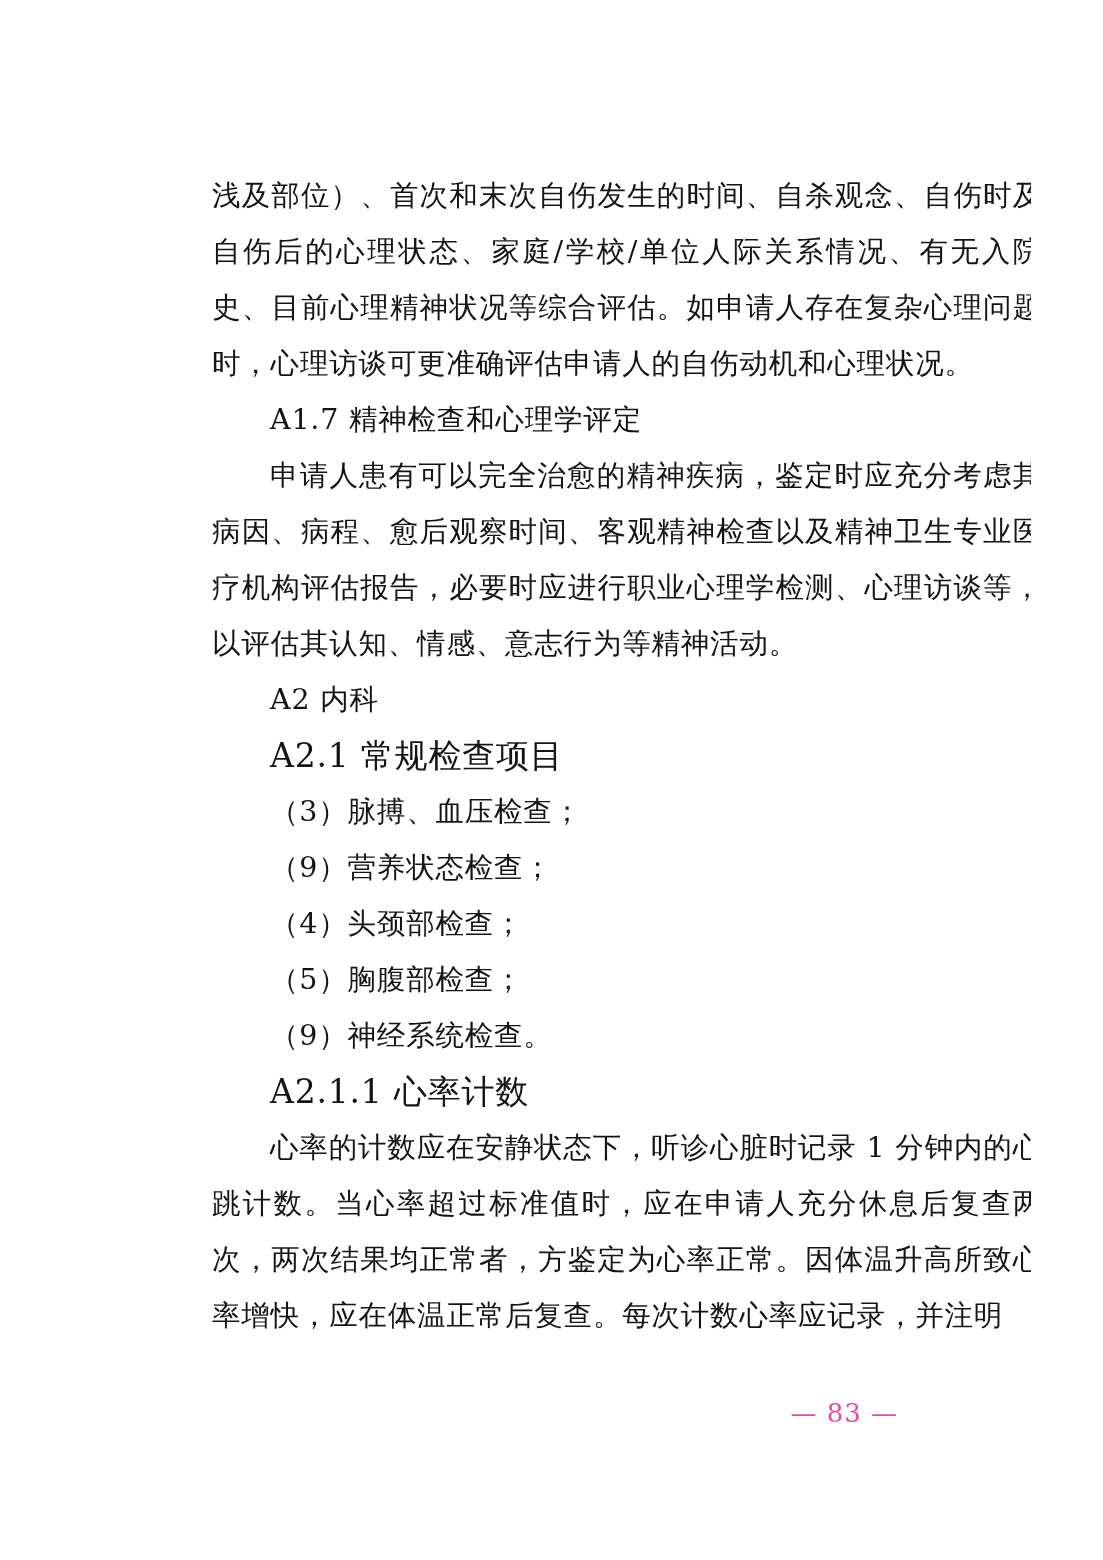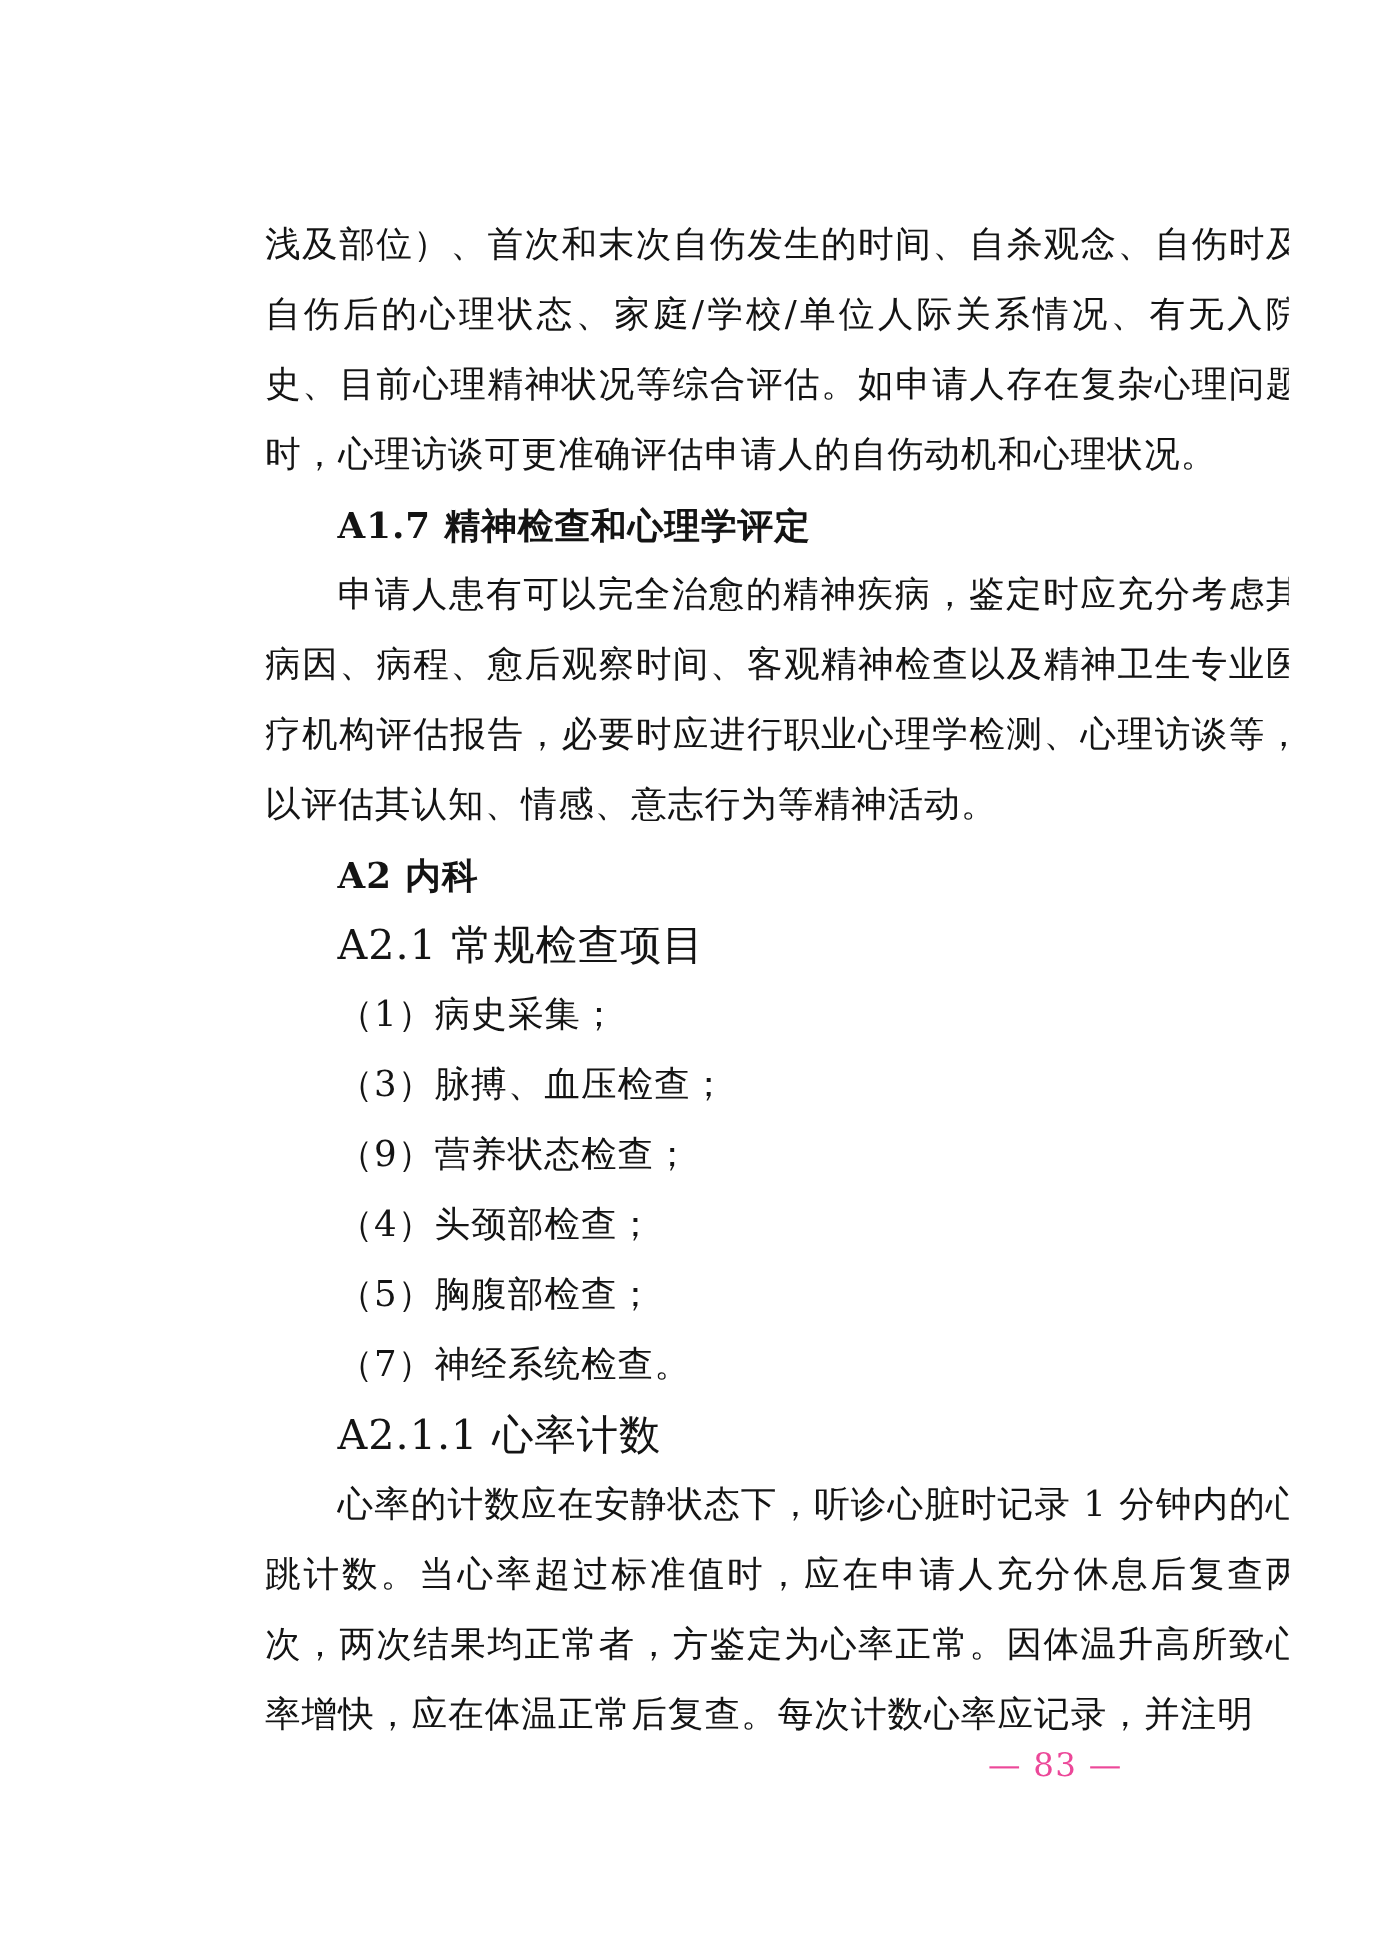--- a/index.html
+++ b/index.html
@@ -33,21 +33,21 @@
     text-justify: inter-character;
     margin: 0 0 0 0;
   }
   .indent {
     text-indent: 58px;
   }
   .heading {
     font-size: 28.5px;
     line-height: 56px;
     letter-spacing: 0.8px;
-    font-weight: bold;
+    font-weight: normal;
     text-indent: 58px;
     margin: 0;
   }
   .heading-plain {
     font-size: 33px;
     line-height: 56px;
     letter-spacing: 0.8px;
     font-weight: normal;
     text-indent: 58px;
     margin: 0;
@@ -78,26 +78,25 @@
     <p class="para">浅及部位）、首次和末次自伤发生的时间、自杀观念、自伤时及自伤后的心理状态、家庭/学校/单位人际关系情况、有无入院史、目前心理精神状况等综合评估。如申请人存在复杂心理问题时，心理访谈可更准确评估申请人的自伤动机和心理状况。</p>
 
     <h3 class="heading">A1.7 精神检查和心理学评定</h3>
 
     <p class="para indent">申请人患有可以完全治愈的精神疾病，鉴定时应充分考虑其病因、病程、愈后观察时间、客观精神检查以及精神卫生专业医疗机构评估报告，必要时应进行职业心理学检测、心理访谈等，以评估其认知、情感、意志行为等精神活动。</p>
 
     <h2 class="heading">A2 内科</h2>
 
     <h3 class="heading-plain">A2.1 常规检查项目</h3>
 
-    <p class="list-item">（1）病史采集；</p>
     <p class="list-item">（3）脉搏、血压检查；</p>
     <p class="list-item">（9）营养状态检查；</p>
     <p class="list-item">（4）头颈部检查；</p>
     <p class="list-item">（5）胸腹部检查；</p>
-    <p class="list-item">（7）神经系统检查。</p>
+    <p class="list-item">（9）神经系统检查。</p>
 
     <h3 class="heading-plain">A2.1.1 心率计数</h3>
 
     <p class="para indent">心率的计数应在安静状态下，听诊心脏时记录 1 分钟内的心跳计数。当心率超过标准值时，应在申请人充分休息后复查两次，两次结果均正常者，方鉴定为心率正常。因体温升高所致心率增快，应在体温正常后复查。每次计数心率应记录，并注明</p>
   </div>
 
   <div class="page-number">— 83 —</div>
 </div>
 
 </body></html>

